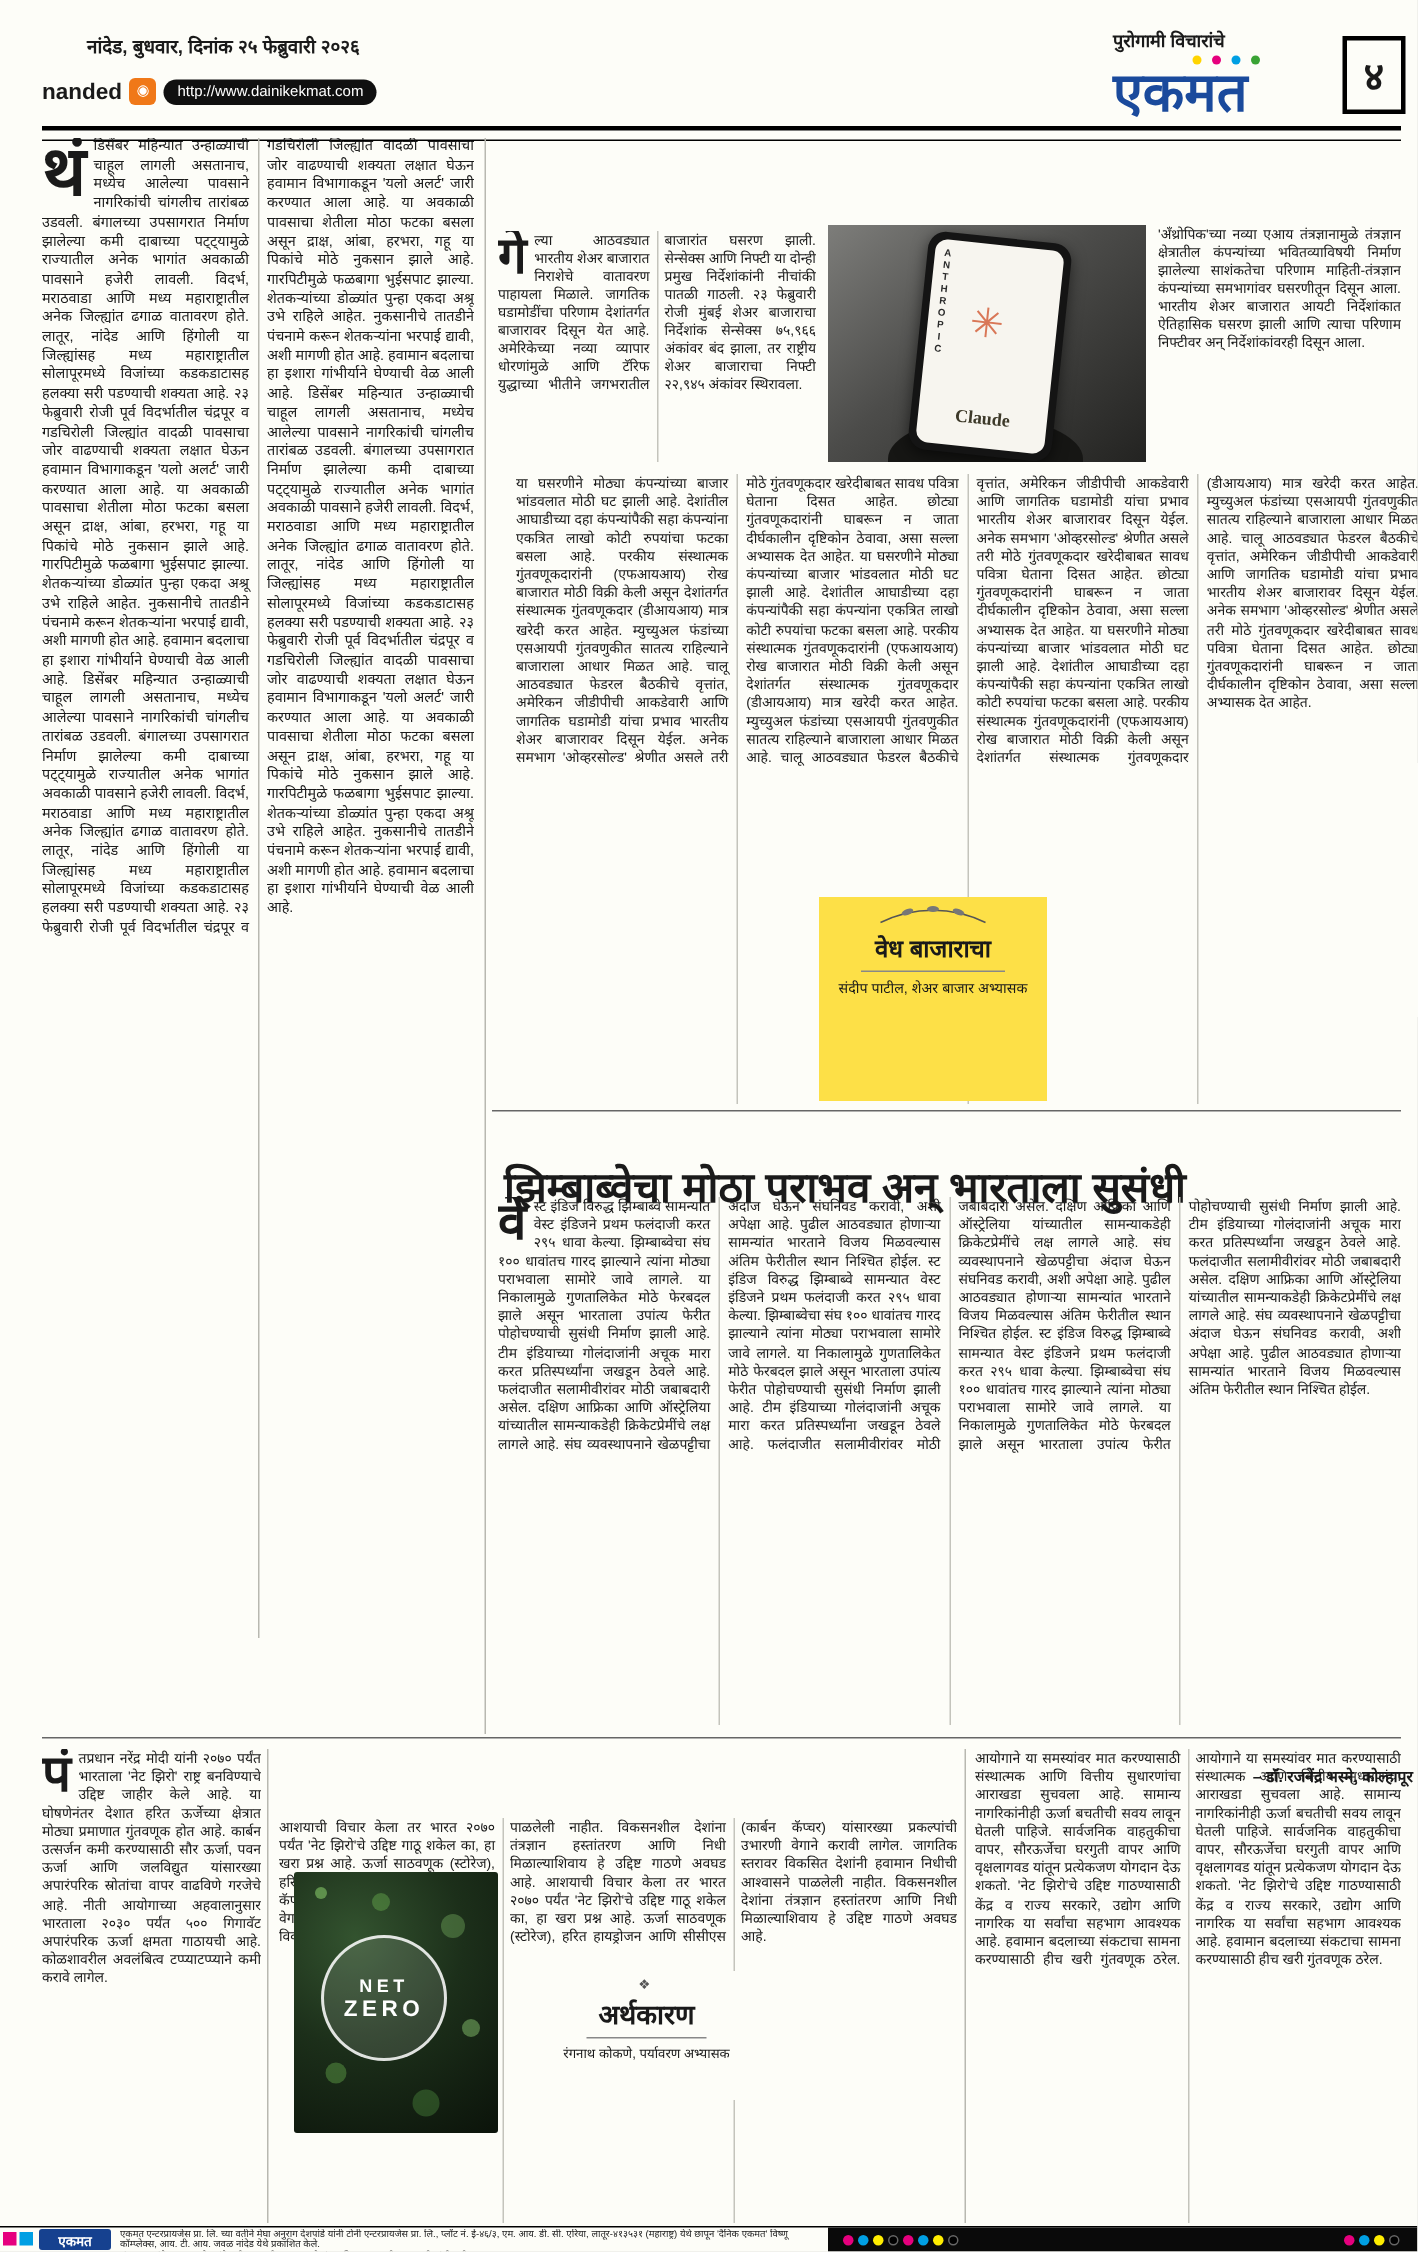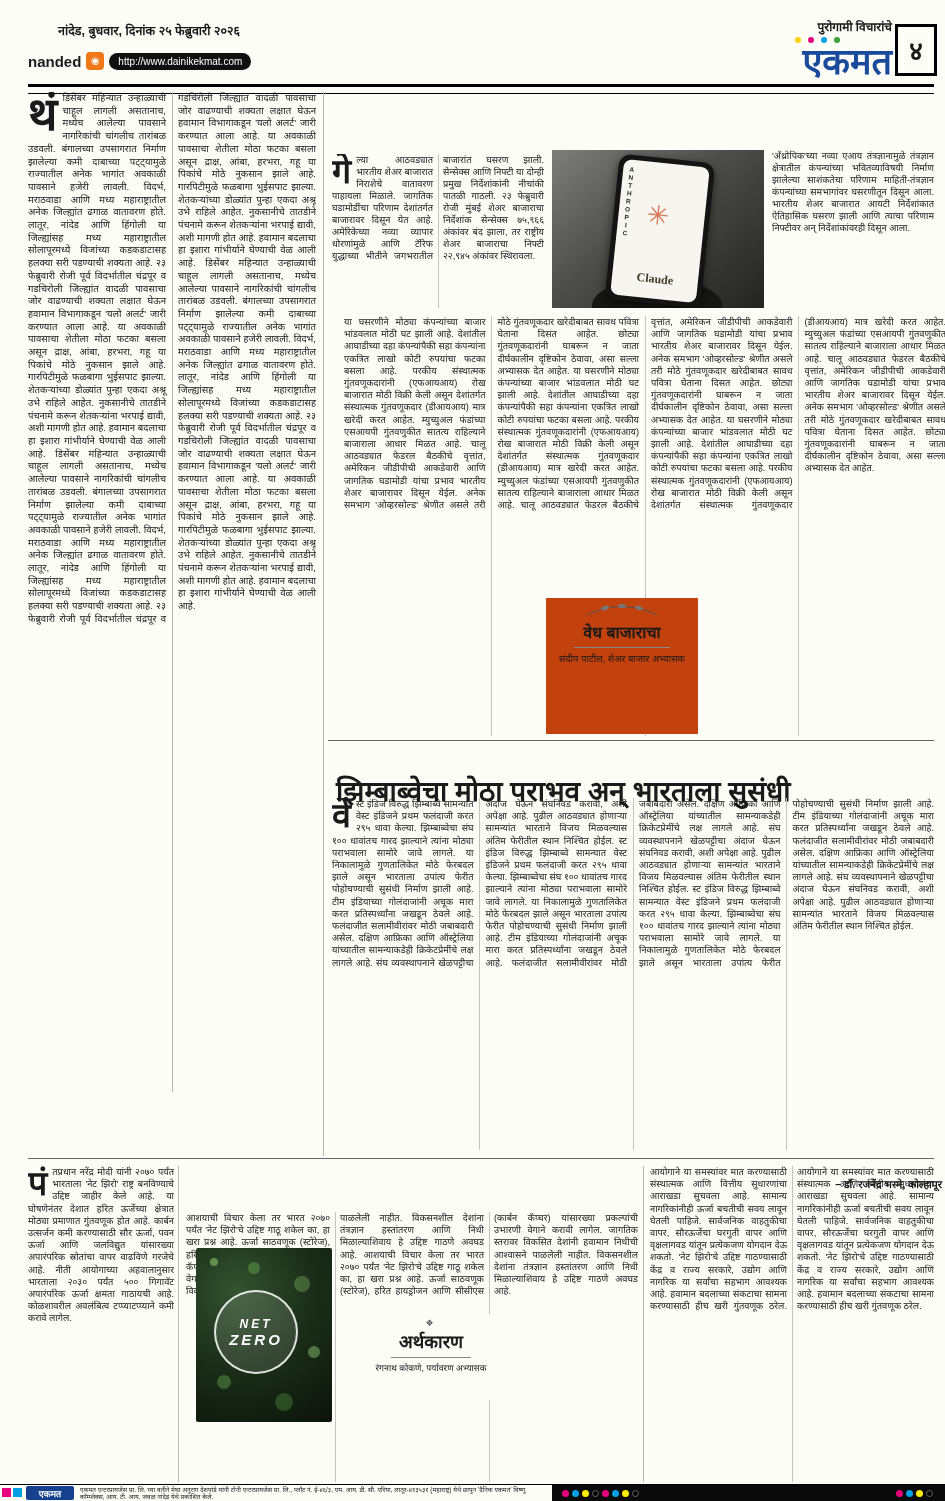--- a/index.html
+++ b/index.html
@@ -7,21 +7,21 @@
         font-family:"Liberation Sans","DejaVu Sans",sans-serif;color:#1a1a1a;overflow:hidden;}
   
   .dateline{position:absolute;left:30px;top:22px;font-size:12.5px;font-weight:700;margin-left:28px;}
   .epaper{position:absolute;left:28px;top:52px;display:flex;align-items:center;gap:5px;}
   .ep-label{font-size:15px;font-weight:800;}
   .ep-icon{width:18px;height:18px;background:#f07818;border-radius:4px;color:#fff;display:flex;
            align-items:center;justify-content:center;font-size:10px;line-height:1;}
   .ep-url{background:#101010;color:#fff;border-radius:10px;padding:3px 9px;font-size:10px;}
   .section-title{position:absolute;left:230px;top:26px;width:215px;text-align:center;
                  font-size:34px;font-weight:800;letter-spacing:1px;}
-  .masthead{position:absolute;left:742px;top:18px;width:150px;text-align:right;}
+  .masthead{position:absolute;left:742px;top:18px;width:150px;text-align:left;}
   .tagline{font-size:12px;font-weight:700;}
   .mast-dots{height:7px;display:flex;justify-content:center;gap:7px;margin-top:2px;}
   .mast-dots i{width:6px;height:6px;border-radius:50%;display:block;}
   .md1{background:#ffd400}.md2{background:#e6007e}.md3{background:#009fe3}.md4{background:#3aa335}
   .mastname{font-size:36px;font-weight:800;color:#1a4a9c;line-height:1.05;
             font-family:"Liberation Serif","DejaVu Serif",serif;}
   .pagenum{position:absolute;left:895px;top:24px;width:36px;height:46px;border:3px solid #000;
            display:flex;align-items:center;justify-content:center;font-size:26px;font-weight:800;}
   .hdr-rule{position:absolute;left:28px;top:84px;width:906px;height:6px;
             border-top:3px solid #000;border-bottom:1px solid #000;}
@@ -51,21 +51,21 @@
              border-radius:12px;padding:5px;transform:rotate(6deg);box-shadow:0 3px 10px rgba(0,0,0,.55);}
   .phone-scr{width:100%;height:100%;background:#f7f5ef;border-radius:8px;position:relative;overflow:hidden;}
   .anthropic-txt{position:absolute;left:5px;top:6px;writing-mode:vertical-lr;text-orientation:upright;
                  font-size:6.5px;font-weight:700;letter-spacing:1px;color:#2a2a2a;}
   .claude-star{position:absolute;left:28px;top:40px;font-size:27px;color:#d97757;line-height:1;}
   .claude-word{position:absolute;left:0;right:0;bottom:12px;text-align:center;font-size:12px;font-weight:700;
                color:#3d3929;font-family:"Liberation Serif","DejaVu Serif",serif;}
   .hand{position:absolute;left:40px;bottom:-26px;width:130px;height:56px;background:#161614;
         border-radius:50% 50% 0 0;}
   
-  .vedh{position:absolute;left:546px;top:598px;width:152px;height:136px;background:#c2410c;
+  .vedh{position:absolute;left:546px;top:598px;width:152px;height:136px;background:#fde047;
         text-align:center;padding-top:4px;box-sizing:border-box;}
   .vedh svg{display:block;margin:0 auto;}
   .vedh-title{font-size:16px;font-weight:800;margin-top:3px;}
   .vedh-sep{width:96px;height:1px;background:#888;margin:4px auto;}
   .vedh-author{font-size:9.5px;}
   
   .zim-rule{position:absolute;left:328px;top:740px;width:606px;height:1px;background:#666;}
   .zim-hl{position:absolute;left:336px;top:748px;font-size:28px;font-weight:800;white-space:nowrap;}
   .zim-body{position:absolute;left:332px;top:798px;width:602px;height:352px;column-count:4;
             column-gap:12px;column-rule:1px solid #c4c4bc;font-size:9.3px;line-height:12.2px;overflow:hidden;}
@@ -206,21 +206,21 @@
 
   <div class="nz-mid justify">
     <span>आशयाची विचार केला तर भारत २०७० पर्यंत 'नेट झिरो'चे उद्दिष्ट गाठू शकेल का, हा खरा प्रश्न आहे. ऊर्जा साठवणूक (स्टोरेज), हरित हायड्रोजन आणि सीसीएस (कार्बन कॅप्चर) यांसारख्या प्रकल्पांची उभारणी वेगाने करावी लागेल. जागतिक स्तरावर विकसित देशांनी हवामान निधीची आश्वासने पाळलेली नाहीत. विकसनशील देशांना तंत्रज्ञान हस्तांतरण आणि निधी मिळाल्याशिवाय हे उद्दिष्ट गाठणे अवघड आहे. आशयाची विचार केला तर भारत २०७० पर्यंत 'नेट झिरो'चे उद्दिष्ट गाठू शकेल का, हा खरा प्रश्न आहे. ऊर्जा साठवणूक (स्टोरेज), हरित हायड्रोजन आणि सीसीएस (कार्बन कॅप्चर) यांसारख्या प्रकल्पांची उभारणी वेगाने करावी लागेल. जागतिक स्तरावर विकसित देशांनी हवामान निधीची आश्वासने पाळलेली नाहीत. विकसनशील देशांना तंत्रज्ञान हस्तांतरण आणि निधी मिळाल्याशिवाय हे उद्दिष्ट गाठणे अवघड आहे.</span>
   </div>
   <div class="vrule" style="left:643px;top:1166px;height:316px;"></div>
 
   <div class="nz-right justify">
     <span>आयोगाने या समस्यांवर मात करण्यासाठी संस्थात्मक आणि वित्तीय सुधारणांचा आराखडा सुचवला आहे. सामान्य नागरिकांनीही ऊर्जा बचतीची सवय लावून घेतली पाहिजे. सार्वजनिक वाहतुकीचा वापर, सौरऊर्जेचा घरगुती वापर आणि वृक्षलागवड यांतून प्रत्येकजण योगदान देऊ शकतो. 'नेट झिरो'चे उद्दिष्ट गाठण्यासाठी केंद्र व राज्य सरकारे, उद्योग आणि नागरिक या सर्वांचा सहभाग आवश्यक आहे. हवामान बदलाच्या संकटाचा सामना करण्यासाठी हीच खरी गुंतवणूक ठरेल. आयोगाने या समस्यांवर मात करण्यासाठी संस्थात्मक आणि वित्तीय सुधारणांचा आराखडा सुचवला आहे. सामान्य नागरिकांनीही ऊर्जा बचतीची सवय लावून घेतली पाहिजे. सार्वजनिक वाहतुकीचा वापर, सौरऊर्जेचा घरगुती वापर आणि वृक्षलागवड यांतून प्रत्येकजण योगदान देऊ शकतो. 'नेट झिरो'चे उद्दिष्ट गाठण्यासाठी केंद्र व राज्य सरकारे, उद्योग आणि नागरिक या सर्वांचा सहभाग आवश्यक आहे. हवामान बदलाच्या संकटाचा सामना करण्यासाठी हीच खरी गुंतवणूक ठरेल.</span>
   </div>
 
-  <figure class="nz-img" style="margin:0;font-style:italic;">
+  <figure class="nz-img" style="margin:0;">
     <div class="nz-bokeh"></div>
     <div class="nz-circle">
       <span class="nz-line1">NET</span>
       <span class="nz-line2">ZERO</span>
     </div>
   </figure>
 
   <aside class="arth">
     <div class="arth-orn">❖</div>
     <div class="arth-title">अर्थकारण</div>

